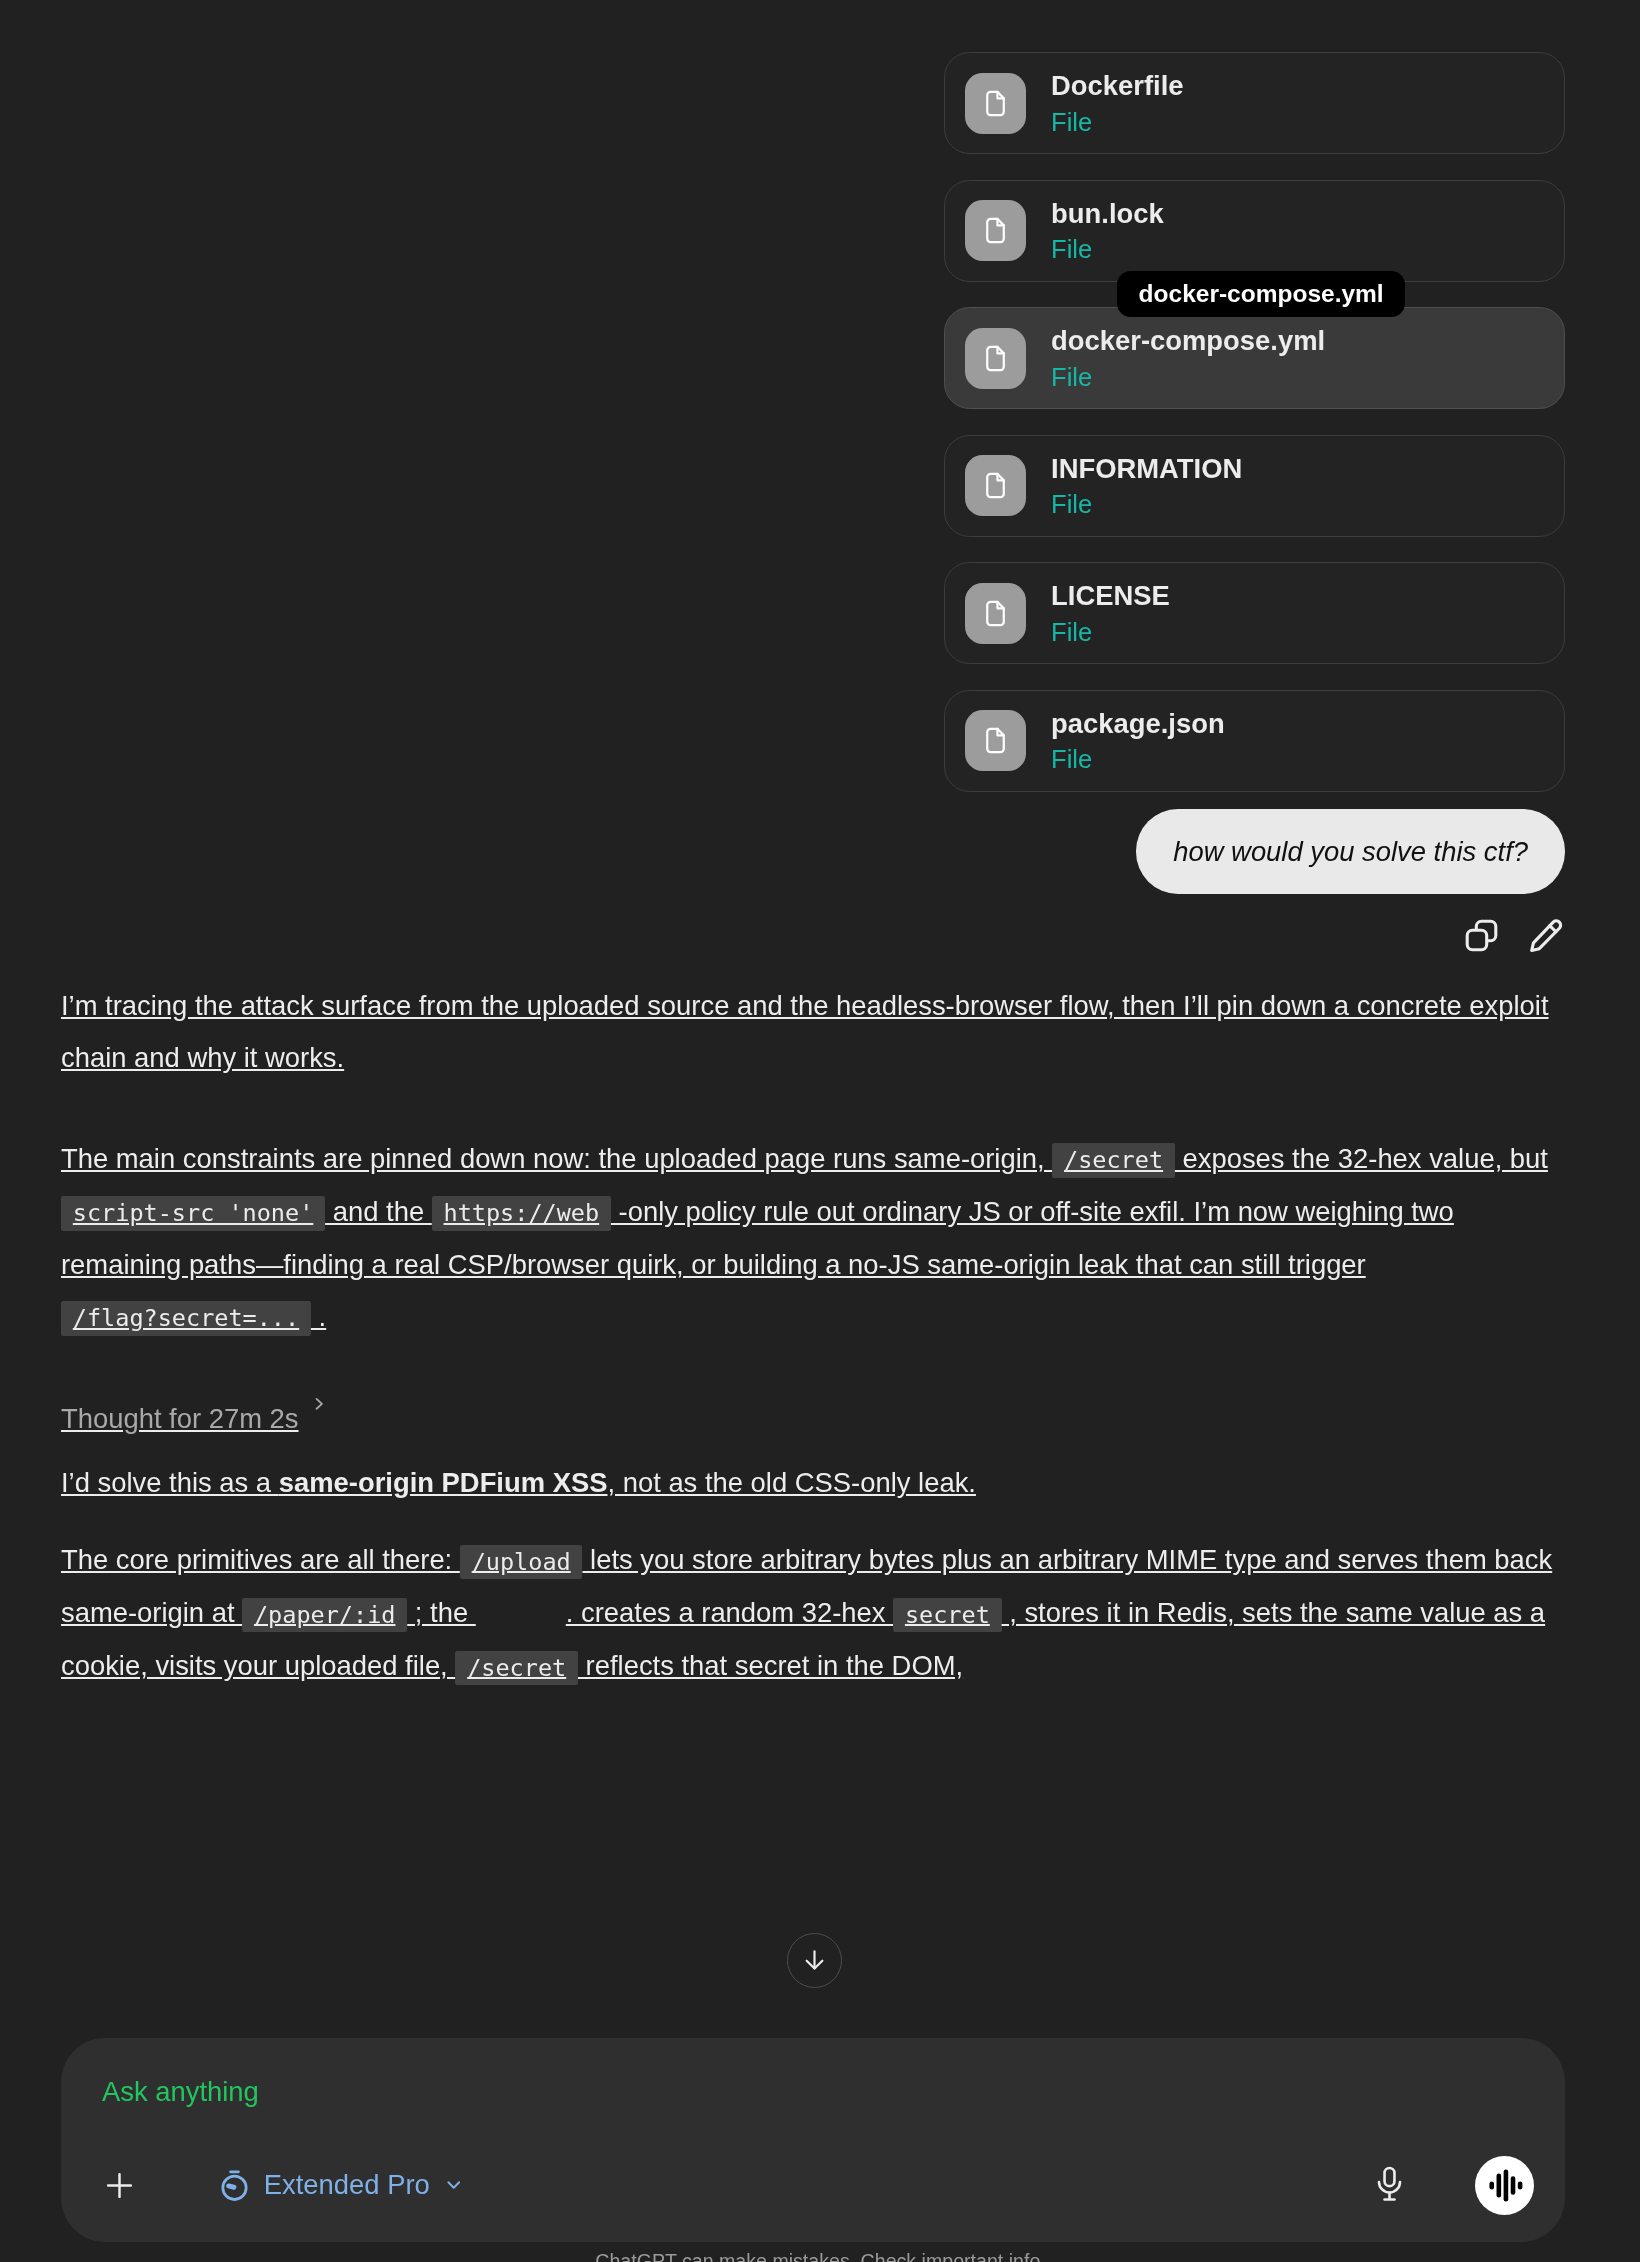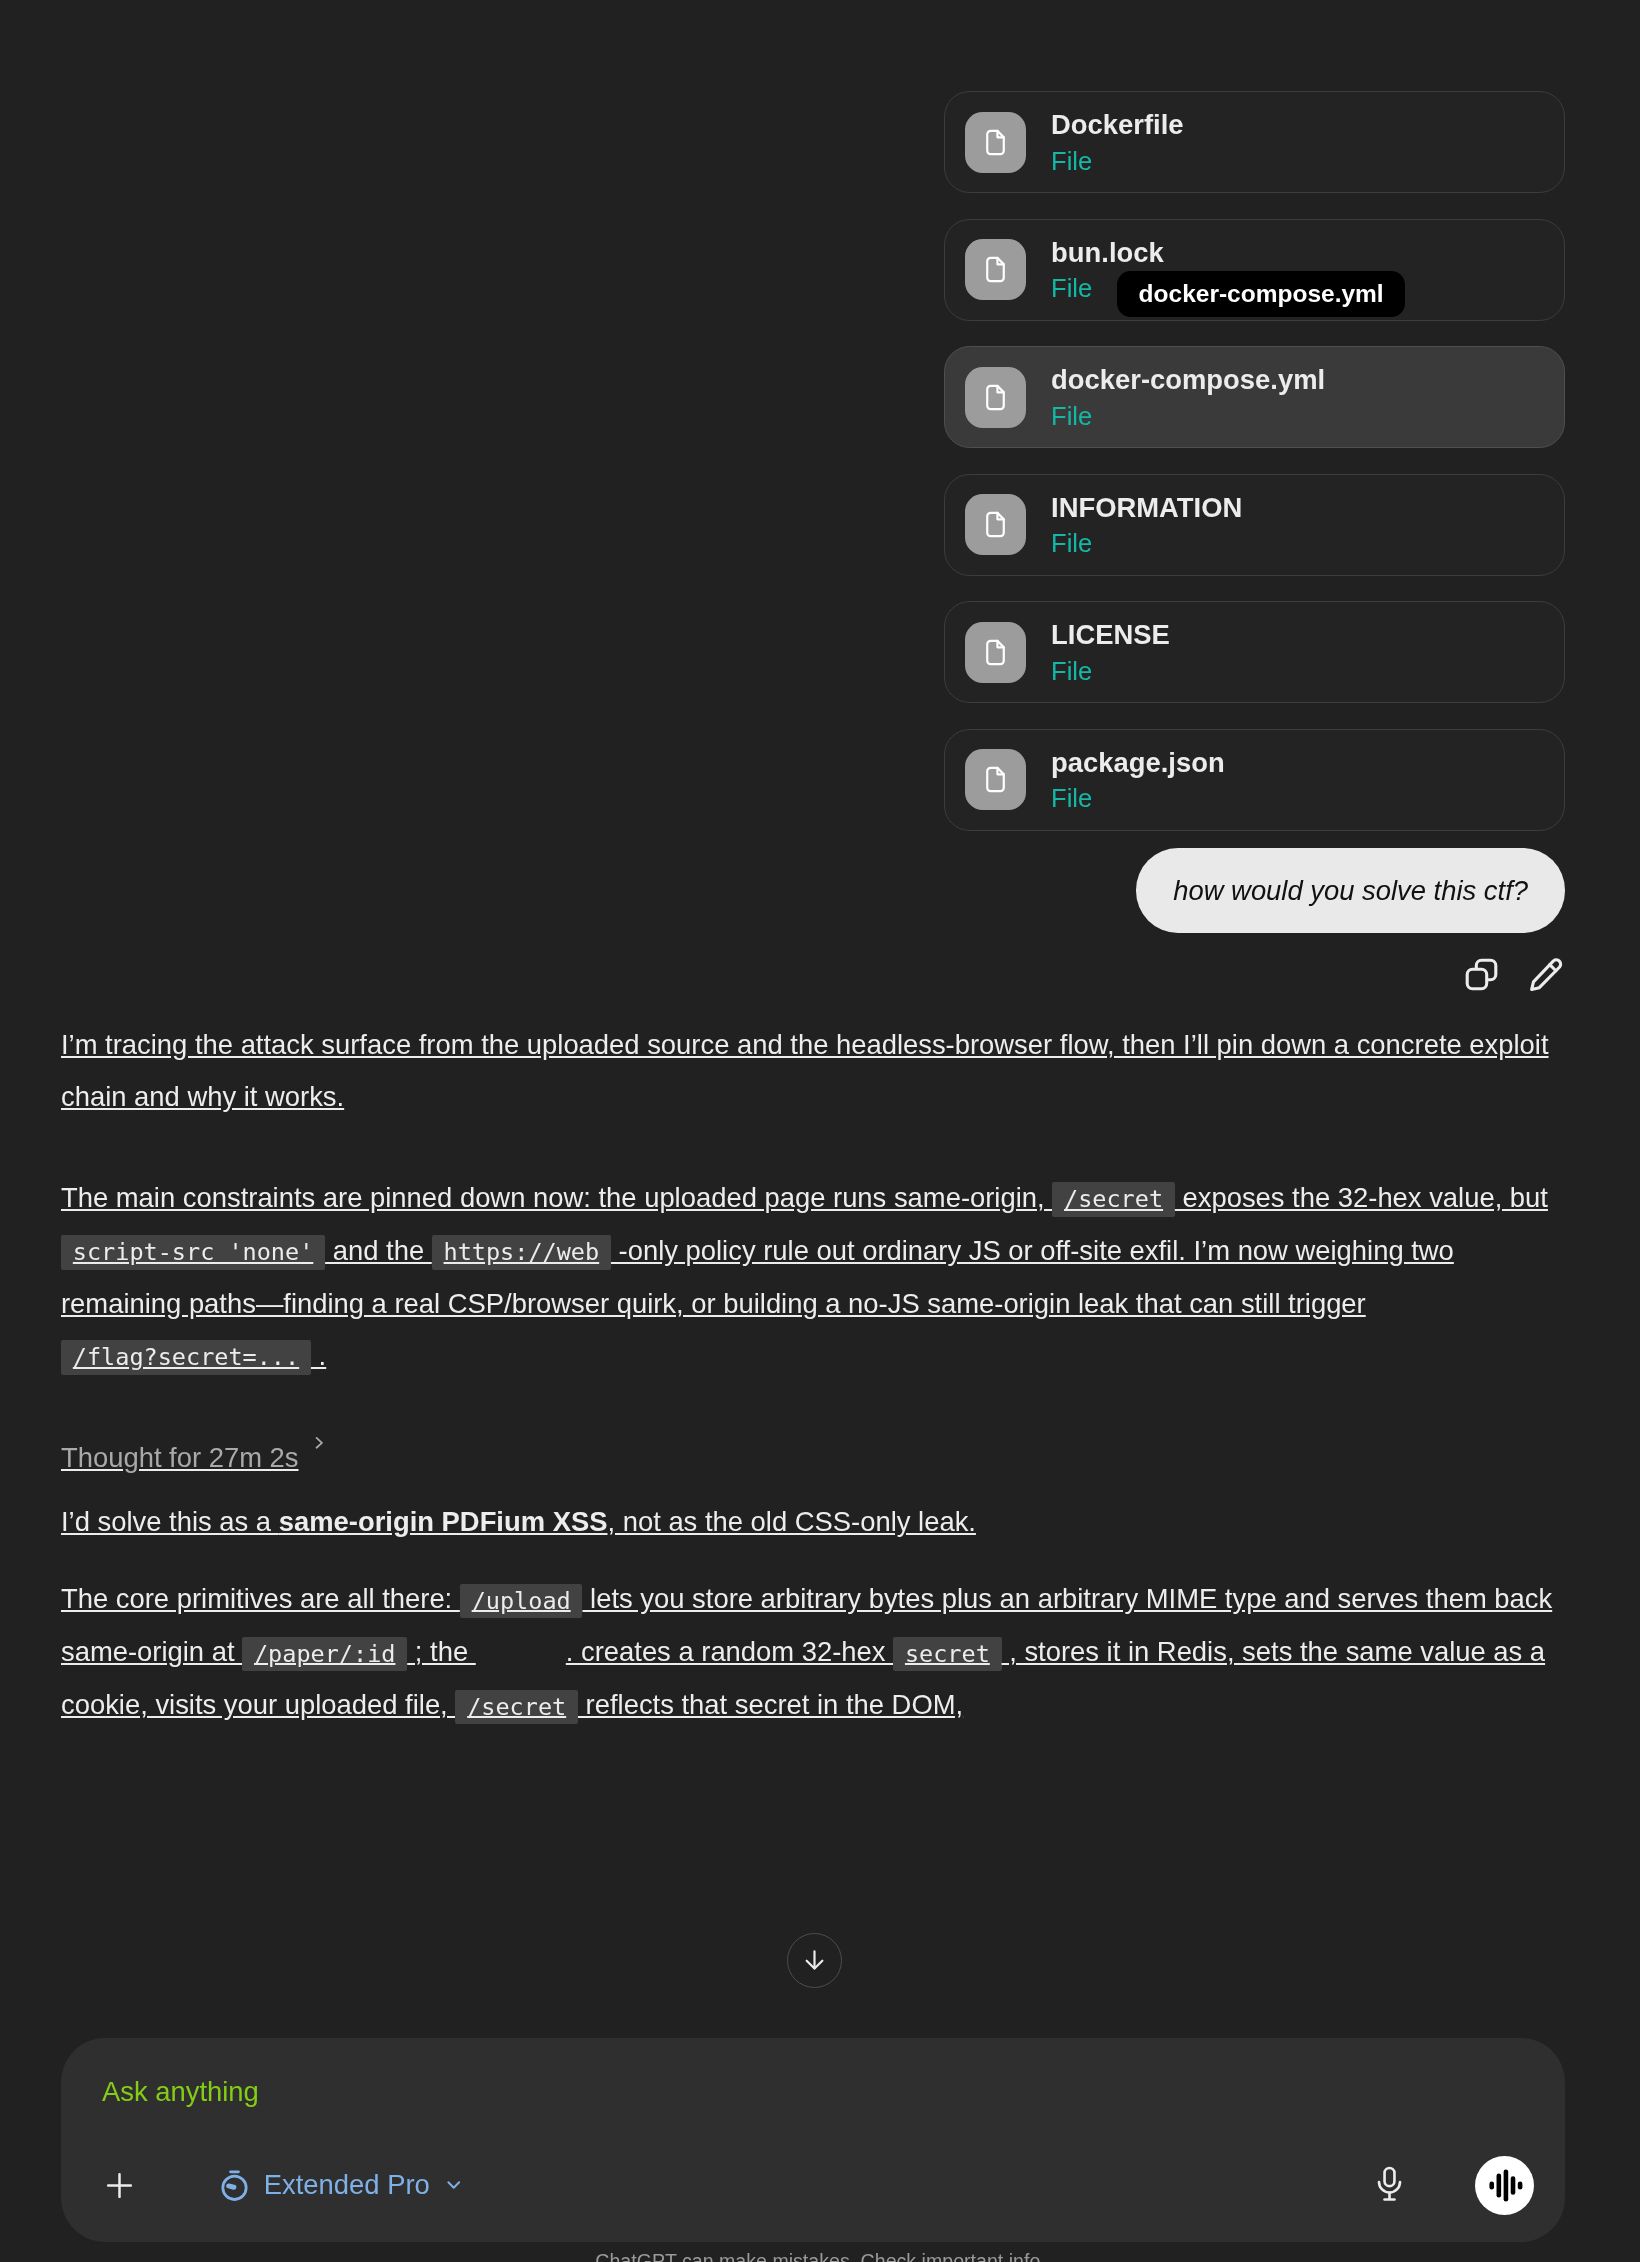--- a/index.html
+++ b/index.html
@@ -7,21 +7,21 @@
   body {
     position:relative;
     overflow:hidden;
     background:#212121;
     color:#ededed;
     font-family:"Liberation Sans", sans-serif;
   }
   .column { position:absolute; left:61px; top:0; width:1504px; z-index:1; }
 
   
-  .attachments { width:621px; margin-left:auto; padding-top:91px; display:flex; flex-direction:column; gap:25.5px; }
+  .attachments { width:621px; margin-left:auto; padding-top:52px; display:flex; flex-direction:column; gap:25.5px; }
   .file-card {
     height:102px; background:#232323; border:1px solid #3d3d3d; border-radius:25.5px;
     display:flex; align-items:center; padding:0 19.6px; cursor:pointer;
   }
   .file-card.hovered { background:#3a3a3a; border-color:#4f4f4f; }
   .file-icon-tile {
     width:61px; height:61px; border-radius:17.6px; background:#9c9c9c; flex:none;
     display:flex; align-items:center; justify-content:center; color:#fff;
   }
   .file-meta { margin-left:25.5px; display:flex; flex-direction:column; }
@@ -66,21 +66,21 @@
     display:flex; align-items:center; justify-content:center; cursor:pointer; padding:0;
   }
 
   
   .composer {
     position:absolute; left:61px; top:2038px; width:1504px; height:204px; z-index:6;
     background:#2f2f2f; border-radius:44px;
     padding:37px 31px 27.4px 41px;
     display:flex; flex-direction:column; justify-content:space-between;
   }
-  .composer-placeholder { font-size:27.4px; color:#84cc16; line-height:33px; cursor:text; }
+  .composer-placeholder { font-size:27.4px; color:#22c55e; line-height:33px; cursor:text; }
   .composer-row { display:flex; align-items:center;gap:43px; }
   .plus-btn { width:35px; height:35px; color:#ececec; background:none; border:none; cursor:pointer; padding:0; margin-right:37px; }
   .model-select { display:flex; align-items:center; gap:11.8px; color:#7fb0e8; font-size:27.4px; background:none; border:none; cursor:pointer; }
   .model-select svg { display:block; }
   .flex-spacer { flex:1; }
   .mic-btn { width:35px; height:49px; color:#ececec; background:none; border:none; cursor:pointer; padding:0; margin-right:25.5px; }
   .voice-btn {
     width:59px; height:59px; border-radius:50%; background:#fff; border:none; cursor:pointer;
     display:flex; align-items:center; justify-content:center; padding:0;
   }

